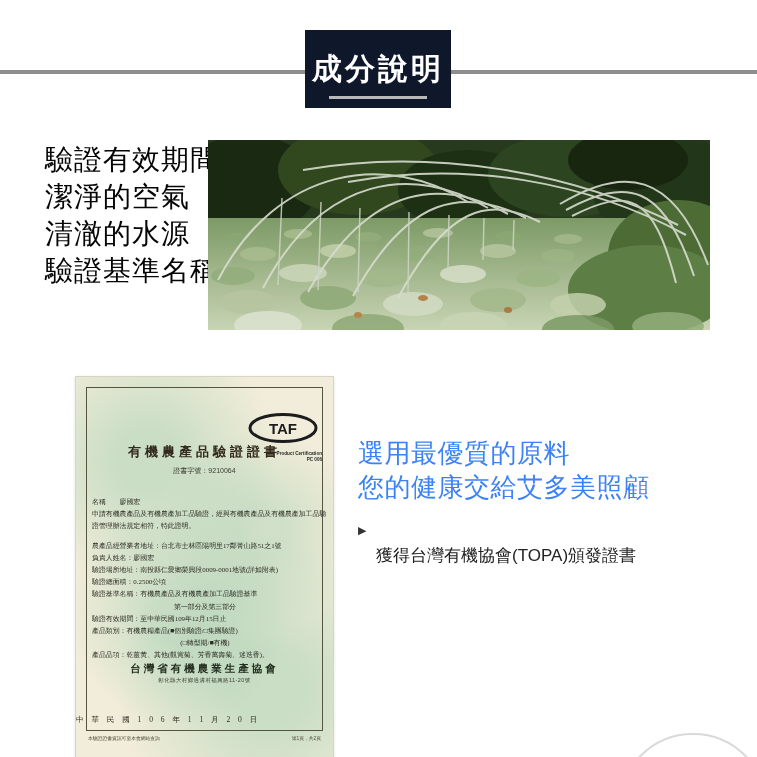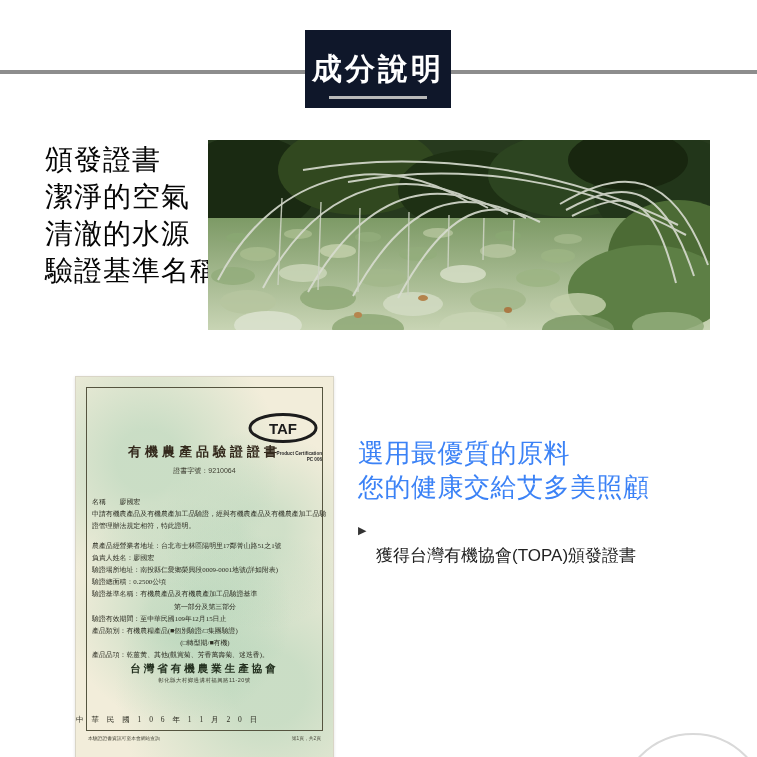--- a/index.html
+++ b/index.html
@@ -88,21 +88,21 @@
 
 <div class="canvas">
 
   <div class="header-line"></div>
   <div class="header-box">
     <span class="title">成分說明</span>
     <span class="header-inner-line"></span>
   </div>
 
   <div class="intro">
-    <div>頒發證書</div>
+    <div>驗證有效期間</div>
     <div>潔淨的空氣</div>
     <div>清澈的水源</div>
     <div>驗證基準名稱</div>
   </div>
 
   <div class="photo">
     <svg width="502" height="190" viewBox="0 0 502 190" xmlns="http://www.w3.org/2000/svg">
       <defs>
         <linearGradient id="fieldGrad" x1="0" y1="0" x2="0" y2="1">
           <stop offset="0" stop-color="#7d9a66"></stop>

